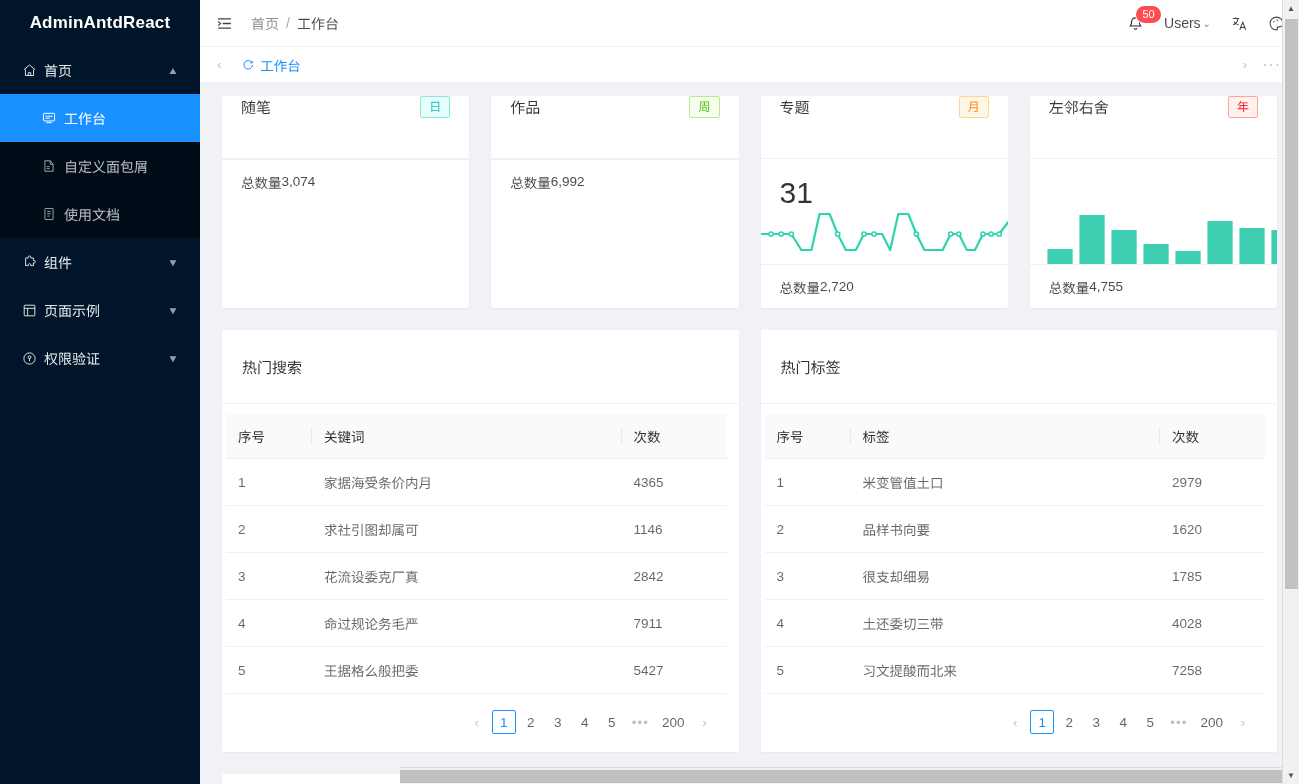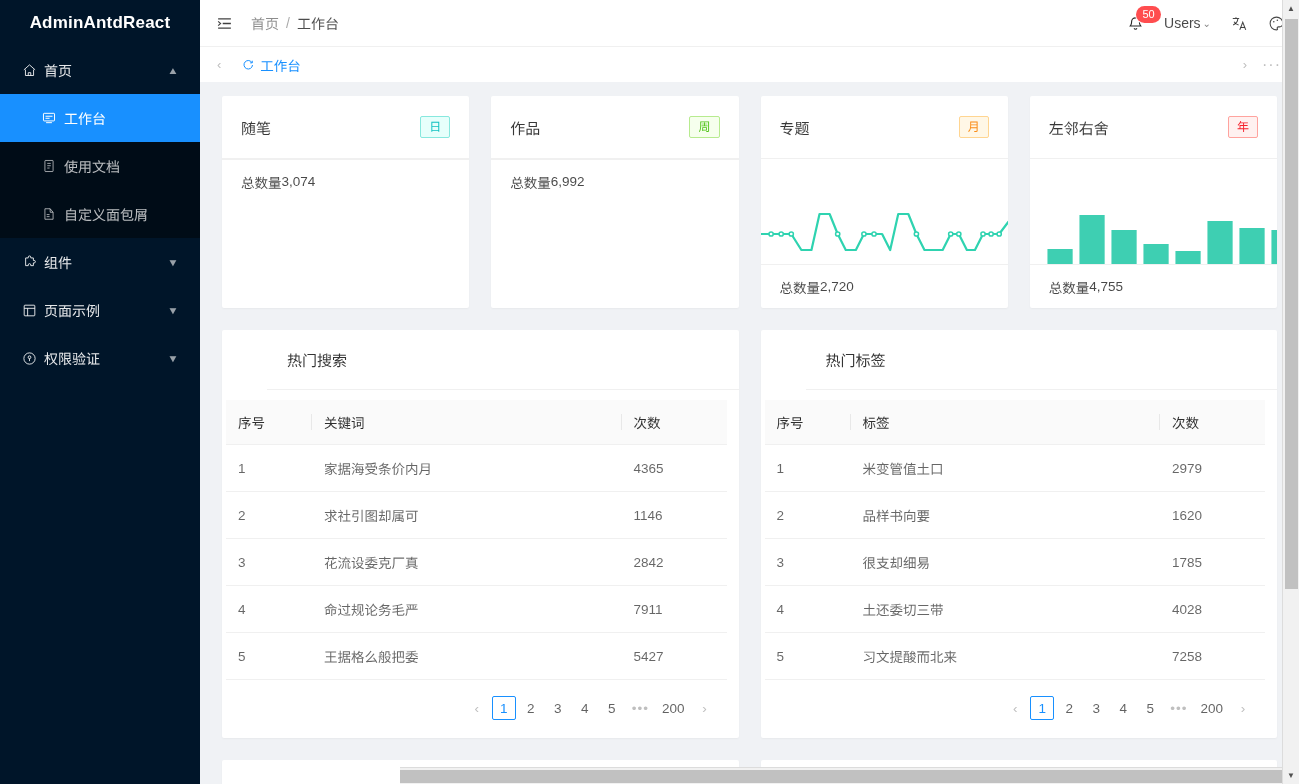--- a/index.html
+++ b/index.html
@@ -101,21 +101,21 @@
 
   
   .stat-row { display:flex; gap: 22px; }
   .stat-card {
     flex:1; background:#fff; border-radius:2px;
     box-shadow: 0 1px 2px rgba(0,0,0,0.04);
     display:flex; flex-direction:column; overflow:hidden;
     height: 212px;
   }
   .stat-head {
-    height: 63px; display:flex; align-items:center; justify-content:space-between;
+    height: 63px; display:flex; justify-content:space-between;
     padding: 0 19px; border-bottom: 1px solid #f0f0f0;
   }
   .stat-title { font-size: 15px; color: rgba(0,0,0,0.78); }
   .tag {
     font-size: 12px; line-height: 20px; height: 22px; padding: 0 8px;
     border-radius: 2px; display:inline-flex; align-items:center;
   }
   .tag.cyan   { color:#13c2c2; background:#e6fffb; border:1px solid #87e8de; }
   .tag.green  { color:#52c41a; background:#f6ffed; border:1px solid #b7eb8f; }
   .tag.orange { color:#fa8c16; background:#fff7e6; border:1px solid #ffd591; }
@@ -136,22 +136,22 @@
   .mini-chart.full { left:-19px; }
   .mini-chart svg { display:block; width:100%; height:100%; }
 
   
   .table-row { display:flex; gap: 22px; margin-top: 22px; }
   .panel {
     flex:1; background:#fff; border-radius:2px;
     box-shadow: 0 1px 2px rgba(0,0,0,0.04);
   }
   .panel-head {
-    height: 60px; display:flex; align-items:center; padding: 0 20px;
-    border-bottom: 1px solid #f0f0f0; font-size: 15px; color: rgba(0,0,0,0.80); margin-left: 45px;
+    height: 74px; display:flex; align-items:center; padding: 0 20px;
+    border-bottom: 1px solid #f0f0f0; font-size: 15px; color: rgba(0,0,0,0.80);
   }
   .panel-body { padding: 10px 12px 14px 4px; }
   table { width:100%; border-collapse: collapse; font-size: 13.5px; table-layout: fixed; }
   thead th {
     text-align:left; font-weight: 400; color: rgba(0,0,0,0.82);
     background:#fafafa; padding: 12px 12px; font-size: 13.5px;
     border-bottom: 1px solid #f0f0f0; position:relative;
   }
   thead th.divider::after {
     content:""; position:absolute; right:0; top:50%; transform:translateY(-50%);
@@ -235,35 +235,35 @@
               <rect x="2.5" y="4" width="19" height="13" rx="1.2"></rect>
                 <path d="M7 20 h10"></path>
                 <path d="M6 9 h12 M6 12.5 h7"></path>
             </svg>
           </span>
           <span>工作台</span>
         </div>
         <div class="menu-item">
           <span class="mi">
             <svg class="ic" width="14" height="14" viewBox="0 0 24 24" fill="none" stroke="currentColor" stroke-width="1.7">
-              <rect x="5" y="2.5" width="14" height="19" rx="1"></rect>
-                <path d="M9 7.5 h6 M9 11.5 h6 M9 15.5 h4"></path>
-            </svg>
-          </span>
-          <span>使用文档</span>
-        </div>
-        <div class="menu-item">
-          <span class="mi">
-            <svg class="ic" width="14" height="14" viewBox="0 0 24 24" fill="none" stroke="currentColor" stroke-width="1.7">
               <path d="M14 3 H5 v18 h14 V9"></path>
                 <path d="M14 3 l5 6 h-5 z"></path>
                 <path d="M8 13 h5 M8 16.5 h5"></path>
             </svg>
           </span>
           <span>自定义面包屑</span>
+        </div>
+        <div class="menu-item">
+          <span class="mi">
+            <svg class="ic" width="14" height="14" viewBox="0 0 24 24" fill="none" stroke="currentColor" stroke-width="1.7">
+              <rect x="5" y="2.5" width="14" height="19" rx="1"></rect>
+                <path d="M9 7.5 h6 M9 11.5 h6 M9 15.5 h4"></path>
+            </svg>
+          </span>
+          <span>使用文档</span>
         </div>
       </div>
 
       <div class="menu-group-title">
         <span class="mi">
           <svg class="ic" width="15" height="15" viewBox="0 0 24 24" fill="none" stroke="currentColor" stroke-width="1.6">
             <path d="M10 3.5 a2 2 0 0 1 4 0 v1.2 h4.2 v4 h1.2 a2 2 0 0 1 0 4 h-1.2 v4.3 H14 v-1.2 a2 2 0 0 0-4 0 v1.2 H5.8 V4.7 H10 z"></path>
           </svg>
         </span>
         <span class="mlabel">组件</span>
@@ -383,20 +383,21 @@
             <span>6,992</span>
           </div>
         </div>
 
         <div class="stat-card">
           <div class="stat-head">
             <span class="stat-title">专题</span>
             <span class="tag orange">月</span>
           </div>
           <div class="stat-body">
+            <div class="stat-value">31</div>
             <div class="stat-mid">
               <div class="mini-chart full">
                 <svg viewBox="0 0 245 60" preserveAspectRatio="none">
                   <polyline fill="none" stroke="#2fd3b0" stroke-width="2.2" stroke-linejoin="round" stroke-linecap="round" points="0,30 10,30 20,30 30,30 40,46 50,46 58,10 68,10 76,30 84,46 94,46 102,30 112,30 120,30 128,46 136,10 146,10 154,30 162,46 172,46 180,46 188,30 196,30 204,46 212,46 220,30 228,30 236,30 245,18"></polyline>
                   <circle cx="10" cy="30" r="2.1" fill="#fff" stroke="#2fd3b0" stroke-width="1.5"></circle>
                   <circle cx="20" cy="30" r="2.1" fill="#fff" stroke="#2fd3b0" stroke-width="1.5"></circle>
                   <circle cx="30" cy="30" r="2.1" fill="#fff" stroke="#2fd3b0" stroke-width="1.5"></circle>
                   <circle cx="76" cy="30" r="2.1" fill="#fff" stroke="#2fd3b0" stroke-width="1.5"></circle>
                   <circle cx="102" cy="30" r="2.1" fill="#fff" stroke="#2fd3b0" stroke-width="1.5"></circle>
                   <circle cx="112" cy="30" r="2.1" fill="#fff" stroke="#2fd3b0" stroke-width="1.5"></circle>

